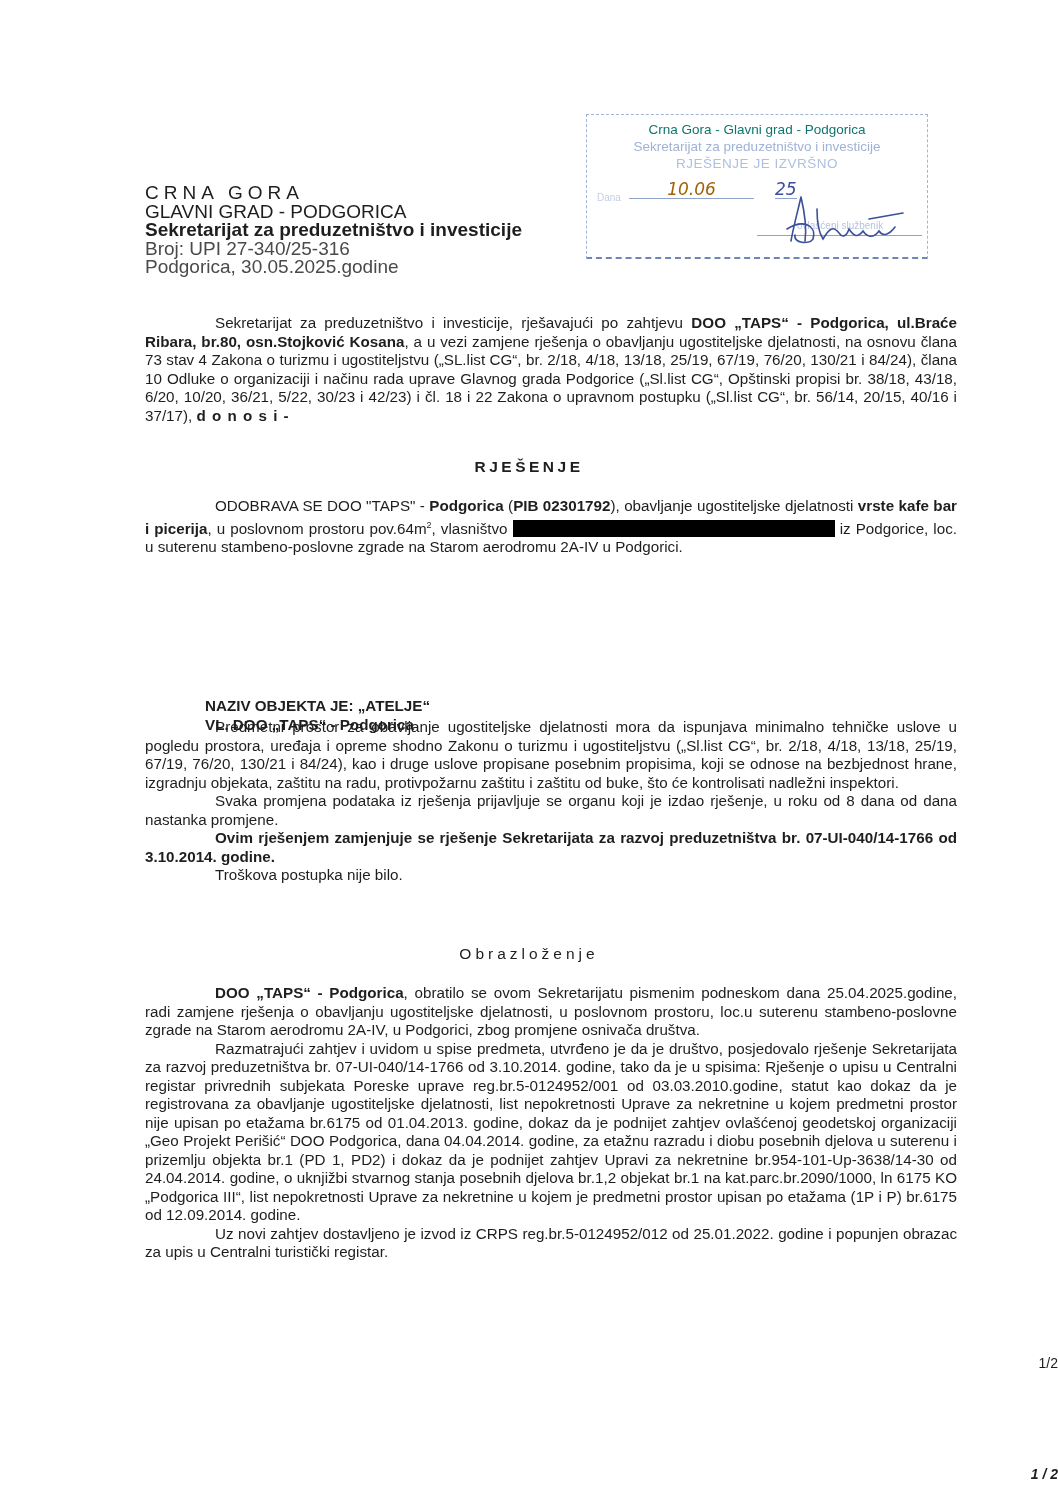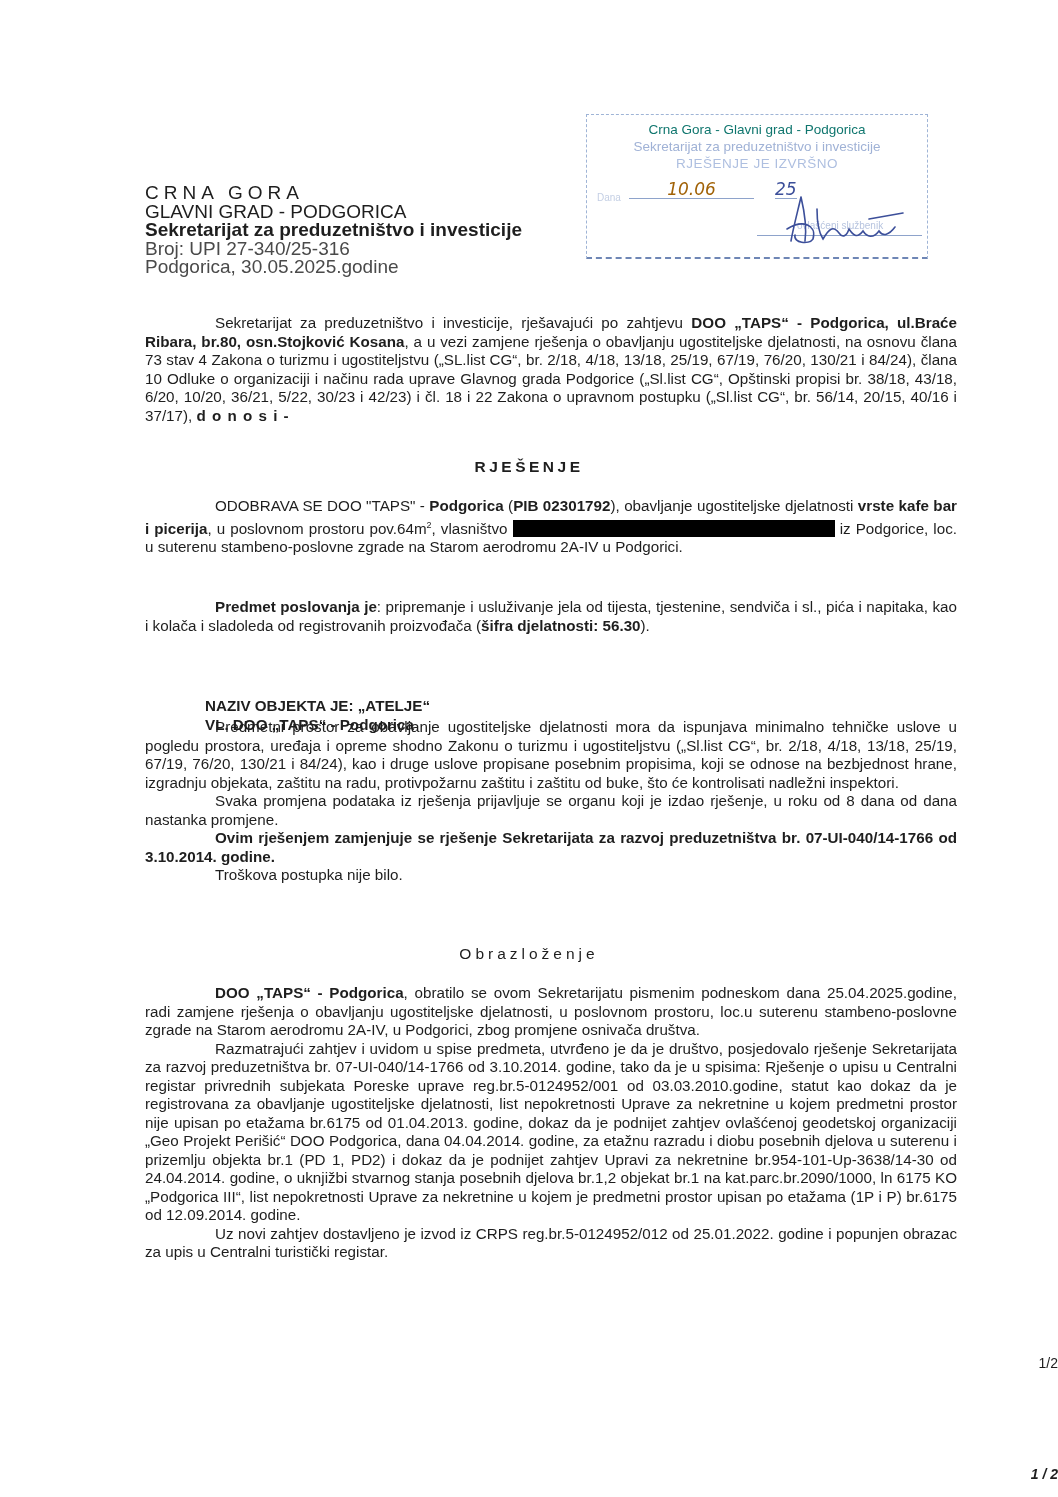--- a/index.html
+++ b/index.html
@@ -81,23 +81,20 @@
   <div class="block text just ind" style="top:314px;">
     <span>Sekretarijat za preduzetništvo i investicije, rješavajući po zahtjevu </span><span class="b">DOO „TAPS“ - Podgorica, ul.Braće Ribara, br.80, osn.Stojković Kosana</span><span>, a u vezi zamjene rješenja o obavljanju ugostiteljske djelatnosti, na osnovu člana 73 stav 4 Zakona o turizmu i ugostiteljstvu („SL.list CG“, br. 2/18, 4/18, 13/18, 25/19, 67/19, 76/20, 130/21 i 84/24), člana 10 Odluke o organizaciji i načinu rada uprave Glavnog grada Podgorice („Sl.list CG“, Opštinski propisi br. 38/18, 43/18, 6/20, 10/20, 36/21, 5/22, 30/23 i 42/23) i čl. 18 i 22 Zakona o upravnom postupku („Sl.list CG“, br. 56/14, 20/15, 40/16 i 37/17), </span><span class="b" style="letter-spacing:1px;">d o n o s i -</span>
   </div>
 
   <div class="title rj">RJEŠENJE</div>
 
   <div class="block text just ind" style="top:497px;">
     <span>ODOBRAVA SE DOO "TAPS" - </span><span class="b">Podgorica</span><span> (</span><span class="b">PIB 02301792</span><span>), obavljanje ugostiteljske djelatnosti </span><span class="b">vrste kafe bar i picerija</span><span>, u poslovnom prostoru  pov.64m</span><sup style="font-size:9px;">2</sup><span>, vlasništvo </span><span class="redact" style="width:255px;"></span> <span class="redact" style="width:132px; margin-left:-70px;"></span><span> iz Podgorice, loc. u suterenu stambeno-poslovne zgrade na Starom aerodromu 2A-IV u Podgorici.</span>
   </div>
 
-  <div class="block text just ind" style="top:598px;">
-    <span class="b">Predmet poslovanja je</span><span>: pripremanje i usluživanje jela od tijesta, tjestenine, sendviča i sl., pića i napitaka, kao i kolača i sladoleda od registrovanih proizvođača (</span><span class="b">šifra djelatnosti: 56.30</span><span>).</span>
-  </div>
 
   <div class="block text b" style="top:697px; padding-left:60px;">
     <div>NAZIV OBJEKTA JE: „ATELJE“</div>
     <div>VL. DOO „TAPS“ - Podgorica</div>
   </div>
 
   <div class="block text just" style="top:718px;">
     <div class="ind">Predmetni prostor za obavljanje ugostiteljske djelatnosti mora da ispunjava minimalno tehničke uslove u pogledu prostora, uređaja i opreme shodno Zakonu o turizmu i ugostiteljstvu („Sl.list CG“, br. 2/18, 4/18, 13/18, 25/19, 67/19, 76/20, 130/21 i 84/24), kao i druge uslove propisane posebnim propisima, koji se odnose na bezbjednost hrane, izgradnju objekata, zaštitu na radu, protivpožarnu zaštitu i zaštitu od buke, što će kontrolisati nadležni inspektori.</div>
     <div class="ind">Svaka promjena podataka iz rješenja prijavljuje se organu koji je izdao rješenje, u roku od 8 dana od dana nastanka promjene.</div>
     <div class="ind b">Ovim rješenjem zamjenjuje se rješenje Sekretarijata za razvoj preduzetništva br. 07-UI-040/14-1766 od 3.10.2014. godine.</div>

